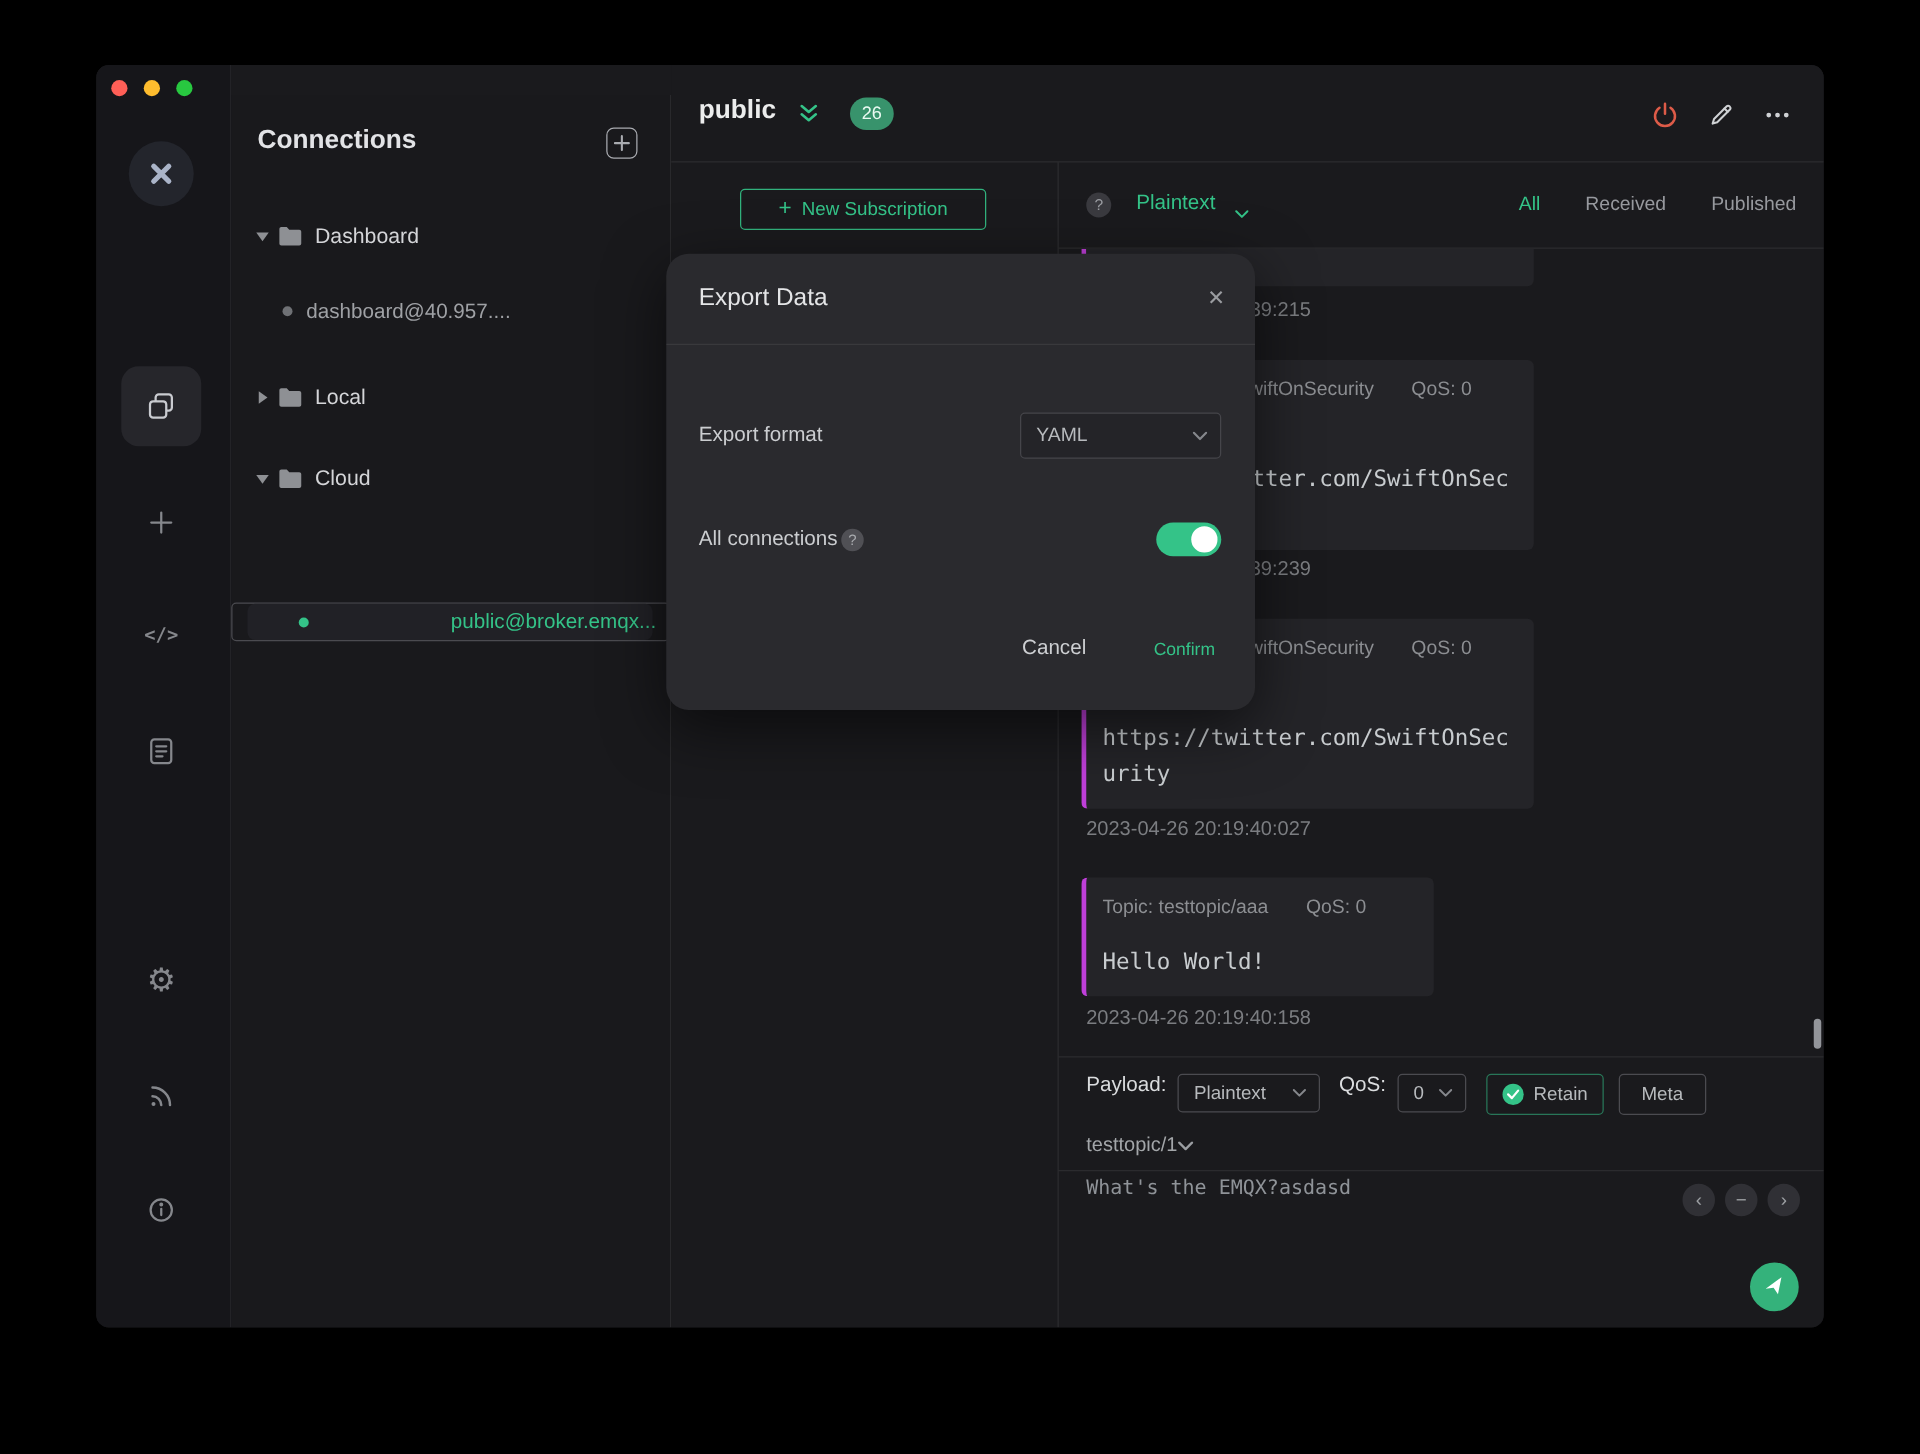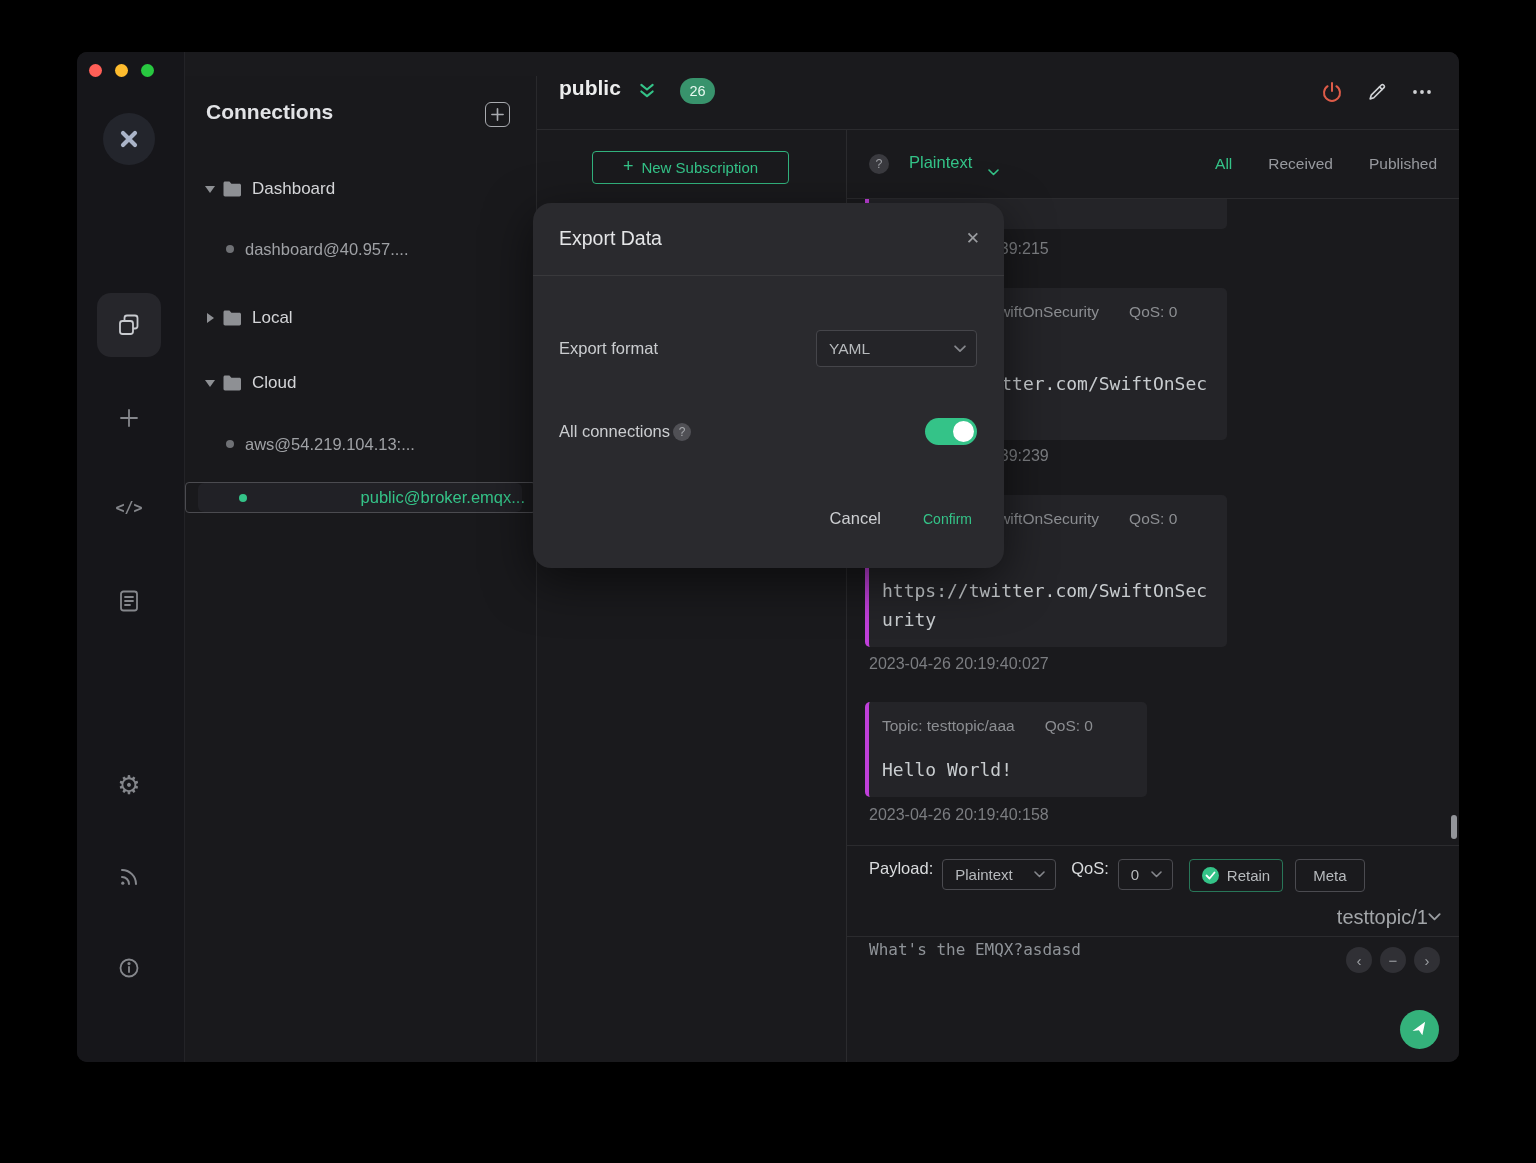--- a/index.html
+++ b/index.html
@@ -96,21 +96,21 @@
        gap:8px;cursor:pointer;background:none;}
   .sel .chev{color:#85878c;}
   .retain{display:flex;align-items:center;gap:8px;height:33px;padding:0 12px;background:none;
           border:1px solid rgba(52,195,136,.55);border-radius:4px;color:#b7babd;font-size:15px;
           font-family:inherit;cursor:pointer;}
   .checkc{width:17px;height:17px;border-radius:50%;background:#34c388;display:flex;
           align-items:center;justify-content:center;}
   .meta{height:33px;padding:0 17px;background:none;border:1px solid #4b4b50;border-radius:4px;
         color:#b7babd;font-size:15px;font-family:inherit;cursor:pointer;}
   .crow2{position:absolute;left:22px;right:18px;top:58px;height:26px;display:flex;
-         align-items:center;justify-content:flex-end;color:#a3a6a9;font-size:20px;cursor:text;}
+         align-items:center;justify-content:flex-start;color:#a3a6a9;font-size:16px;cursor:text;}
   .topic-chev{color:#9a9da1;}
   .cdiv{position:absolute;left:0;right:0;top:90px;border-top:1px solid rgba(255,255,255,.08);}
   .cmsg{position:absolute;left:22px;top:94px;font-family:"DejaVu Sans Mono",monospace;
         font-size:16px;color:#8f9398;cursor:text;}
   .cbtns{position:absolute;right:19px;top:101px;display:flex;gap:8px;}
   .cbtn{width:26px;height:26px;border-radius:50%;background:#303035;color:#9da0a4;
         display:flex;align-items:center;justify-content:center;font-size:15px;cursor:pointer;}
   .send{position:absolute;right:20px;bottom:13px;width:39px;height:39px;border-radius:50%;
         background:#34b27b;border:none;display:flex;align-items:center;justify-content:center;
         cursor:pointer;}
@@ -122,21 +122,21 @@
   .mdl-close{position:absolute;right:24px;top:25px;font-size:17px;color:#9a9ca0;cursor:pointer;}
   .mdl-row{position:absolute;left:26px;right:27px;height:37px;display:flex;align-items:center;}
   .mdl-label{font-size:16.5px;color:#cbcdd0;}
   .mdl-sel{margin-left:auto;width:161px;height:37px;background:#242428;border-color:#45454a;
            font-size:15.5px;}
   .help{width:18px;height:18px;border-radius:50%;background:#505055;color:#a7a9ad;font-size:12px;
         display:flex;align-items:center;justify-content:center;margin-left:3px;cursor:pointer;}
   .toggle{margin-left:auto;width:52px;height:27px;border-radius:14px;background:#34c388;
           position:relative;cursor:pointer;}
   .knob{position:absolute;right:3px;top:3px;width:21px;height:21px;border-radius:50%;background:#fff;}
-  .mdl-foot{position:absolute;right:32px;top:306px;display:flex;align-items:center;gap:42px;}
+  .mdl-foot{position:absolute;right:32px;top:306px;display:flex;align-items:center;gap:54px;}
   .btn-cancel{background:none;border:none;color:#cdcfd2;font-size:16.5px;font-family:inherit;
               cursor:pointer;padding:0;}
   .btn-confirm{background:none;border:none;color:#34c388;font-size:14px;font-weight:500;
                font-family:inherit;cursor:pointer;padding:0;}
 </style>
 </head>
 <body>
 
 <div class="window">
 
@@ -232,24 +232,20 @@
           <span class="tri-right"></span>
         </span>
       <span class="folder-ic">
         <svg width="19" height="16" viewBox="0 0 19 16" fill="#8e9094">
             <path d="M0.5 2.2C0.5 1.3 1.2 0.6 2.1 0.6h4.3l2 2.1h8c0.9 0 1.6 0.7 1.6 1.6v9.5c0 0.9-0.7 1.6-1.6 1.6H2.1c-0.9 0-1.6-0.7-1.6-1.6V2.2z"></path>
           </svg>
       </span>
       <span class="tlabel">Local</span>
     </div>
 
-    <div class="trow" style="top:340px">
-      <span class="dot"></span>
-      <span class="clabel">aws@54.219.104.13:...</span>
-    </div>
 
     <div class="trow sel" style="top:406px">
       <span class="dot"></span>
       <span class="clabel">public@broker.emqx...</span>
     </div>
   </div>
 
   <div class="main">
     <div class="mhead">
       <span class="mtitle">public</span>

